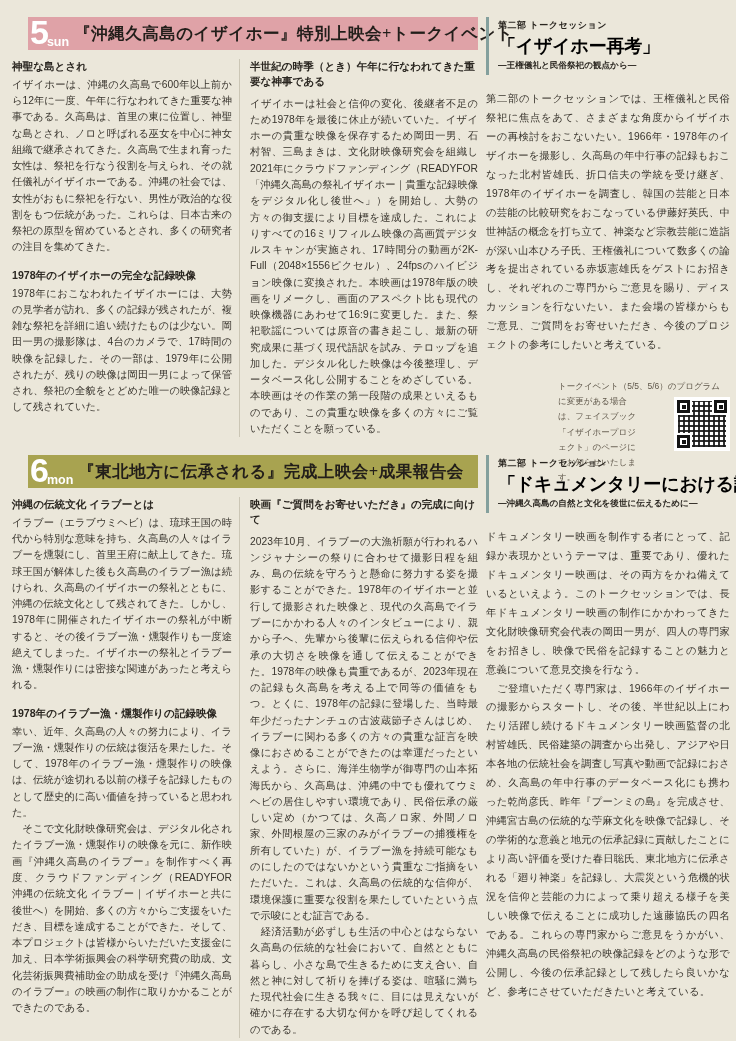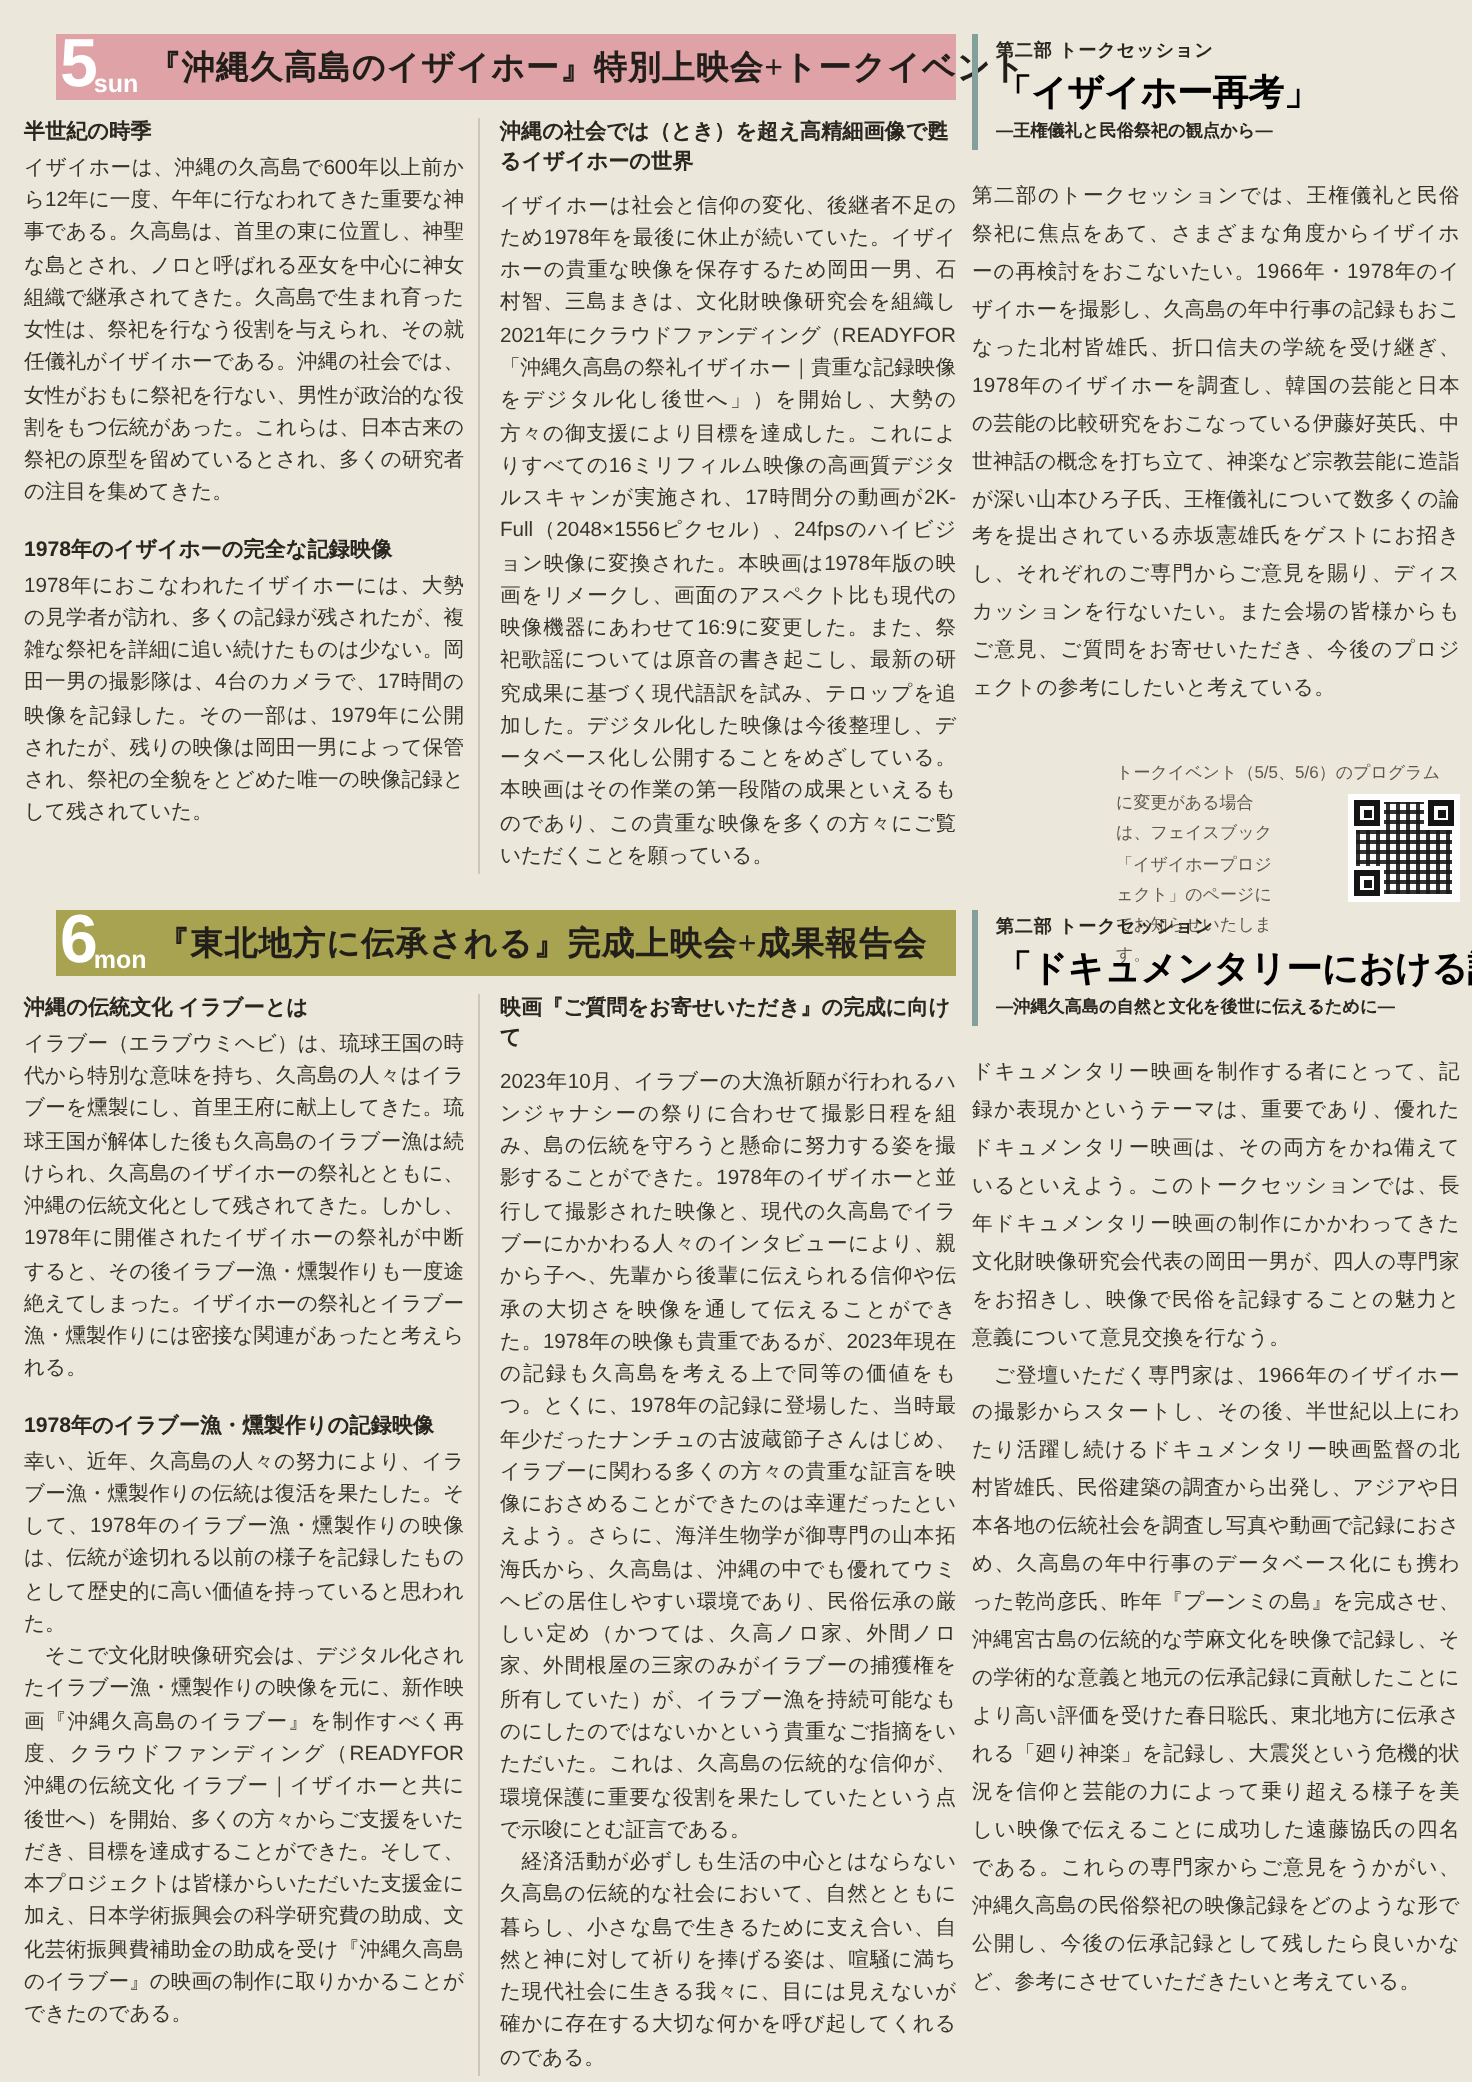--- a/index.html
+++ b/index.html
@@ -86,27 +86,27 @@
     <div class="main">
       <div class="bar bar-pink">
         <div class="daynum">
           <span class="num">5</span>
           <span class="abbr">sun</span>
         </div>
         <h1 class="bar-title">『沖縄久高島のイザイホー』特別上映会+トークイベント</h1>
       </div>
       <div class="cols">
         <div class="c1">
-          <h3 class="col-h">半世紀の時季</h3>
+          <h3 class="col-h">神聖な島とされ</h3>
           <p class="body-p">イザイホーは、沖縄の久高島で600年以上前から12年に一度、午年に行なわれてきた重要な神事である。久高島は、首里の東に位置し、神聖な島とされ、ノロと呼ばれる巫女を中心に神女組織で継承されてきた。久高島で生まれ育った女性は、祭祀を行なう役割を与えられ、その就任儀礼がイザイホーである。沖縄の社会では、女性がおもに祭祀を行ない、男性が政治的な役割をもつ伝統があった。これらは、日本古来の祭祀の原型を留めているとされ、多くの研究者の注目を集めてきた。</p>
           <h3 class="col-h later">1978年のイザイホーの完全な記録映像</h3>
           <p class="body-p">1978年におこなわれたイザイホーには、大勢の見学者が訪れ、多くの記録が残されたが、複雑な祭祀を詳細に追い続けたものは少ない。岡田一男の撮影隊は、4台のカメラで、17時間の映像を記録した。その一部は、1979年に公開されたが、残りの映像は岡田一男によって保管され、祭祀の全貌をとどめた唯一の映像記録として残されていた。</p>
         </div>
         <div class="c2">
-          <h3 class="col-h">沖縄の社会では（とき）を超え高精細画像で甦るイザイホーの世界</h3>
+          <h3 class="col-h">半世紀の時季（とき）午年に行なわれてきた重要な神事である</h3>
           <p class="body-p">イザイホーは社会と信仰の変化、後継者不足のため1978年を最後に休止が続いていた。イザイホーの貴重な映像を保存するため岡田一男、石村智、三島まきは、文化財映像研究会を組織し2021年にクラウドファンディング（READYFOR「沖縄久高島の祭礼イザイホー｜貴重な記録映像をデジタル化し後世へ」）を開始し、大勢の方々の御支援により目標を達成した。これによりすべての16ミリフィルム映像の高画質デジタルスキャンが実施され、17時間分の動画が2K-Full（2048×1556ピクセル）、24fpsのハイビジョン映像に変換された。本映画は1978年版の映画をリメークし、画面のアスペクト比も現代の映像機器にあわせて16:9に変更した。また、祭祀歌謡については原音の書き起こし、最新の研究成果に基づく現代語訳を試み、テロップを追加した。デジタル化した映像は今後整理し、データベース化し公開することをめざしている。本映画はその作業の第一段階の成果といえるものであり、この貴重な映像を多くの方々にご覧いただくことを願っている。</p>
         </div>
       </div>
     </div>
 
     <aside class="aside">
       <div class="talk-head">
         <div class="talk-label">第二部 トークセッション</div>
         <div class="talk-title">「イザイホー再考」</div>
         <div class="talk-subtitle">―王権儀礼と民俗祭祀の観点から―</div>

